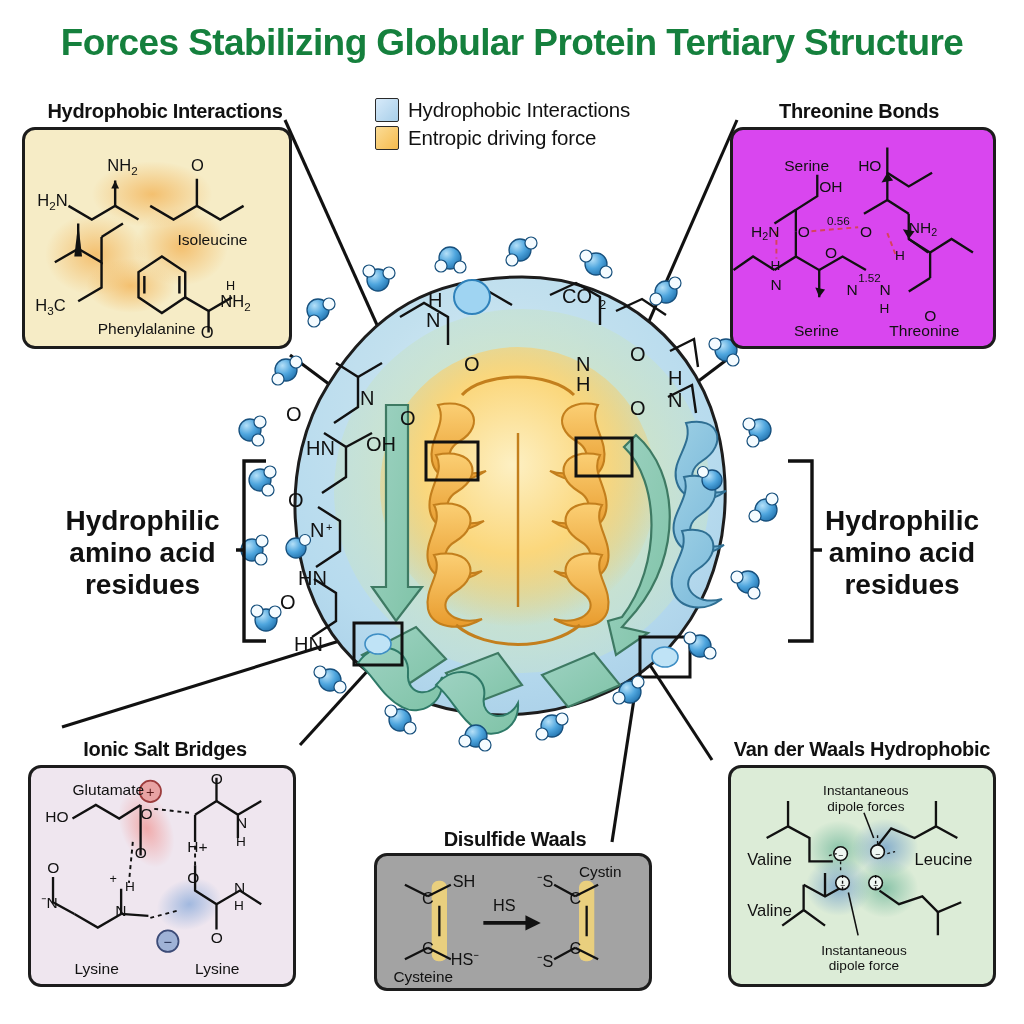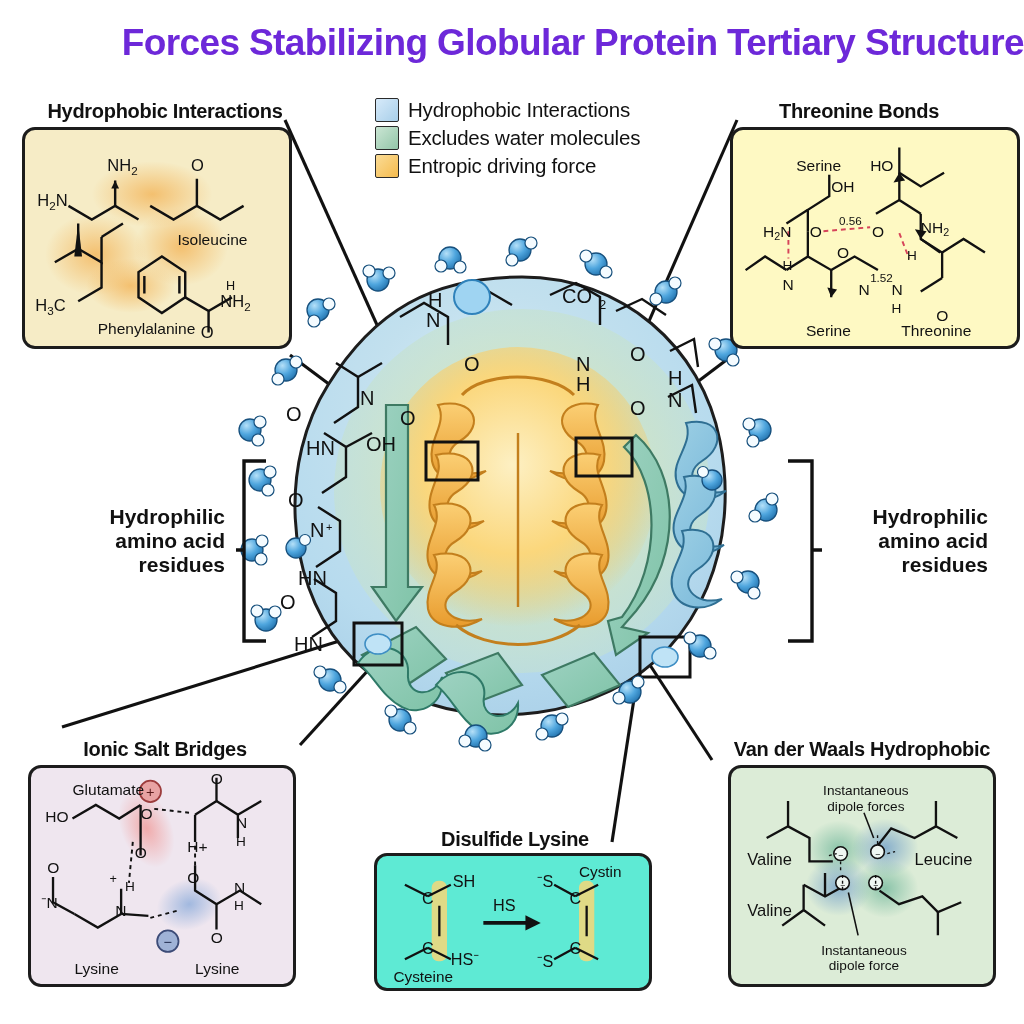--- a/index.html
+++ b/index.html
@@ -4,59 +4,55 @@
 <style>
   html,body{margin:0;padding:0;background:#ffffff;}
   body{width:1024px;height:1024px;position:relative;overflow:hidden;
        font-family:"Liberation Sans","DejaVu Sans",sans-serif;color:#111;}
   #root{position:absolute;inset:0;}
 
   .abs{position:absolute;}
 
   
   #title{
-    top:22px;left:0;width:1024px;text-align:right;
-    font-size:37px;font-weight:bold;letter-spacing:-0.6px;color:#6d28d9;
+    top:22px;left:0;width:1024px;text-align:center;
+    font-size:37px;font-weight:bold;letter-spacing:-0.6px;color:#15803d;
     white-space:nowrap;
   }
 
   
   #legend{top:98px;left:375px;width:300px;}
   .legend-row{display:flex;align-items:center;margin-bottom:4px;}
   .legend-sw{width:22px;height:22px;border:1.6px solid #2a2a2a;border-radius:2px;
              margin-right:9px;flex:0 0 auto;}
   .legend-lbl{font-size:20.5px;color:#111;letter-spacing:-0.2px;white-space:nowrap;}
 
   
   .panel-title{font-size:20px;font-weight:bold;color:#111;text-align:center;
                white-space:nowrap;letter-spacing:-0.3px;}
   .panel-box{border:3.2px solid #1c1c1c;border-radius:13px;box-sizing:border-box;
              overflow:hidden;}
 
   
-  .side-lbl{font-size:21px;font-weight:bold;line-height:1.14;text-align:right;color:#111;}
+  .side-lbl{font-size:28px;font-weight:bold;line-height:1.14;text-align:center;color:#111;}
 
   svg{display:block;}
   .conn{stroke:#111;stroke-width:3.1;fill:none;}
 </style>
 </head>
 <body>
 
 <div id="root">
 
   <div class="abs" id="title">Forces Stabilizing Globular Protein Tertiary Structure</div>
 
   <div class="abs" id="legend">
     <div class="legend-row">
       <span class="legend-sw" style="background:linear-gradient(135deg,#d7eafa,#a8cfe9);"></span>
       <span class="legend-lbl">Hydrophobic Interactions</span>
-    </div>
-    <div class="legend-row">
-      <span class="legend-sw" style="background:linear-gradient(135deg,#cbe6d4,#93c6a9);"></span>
-      <span class="legend-lbl">Excludes water molecules</span>
     </div>
     <div class="legend-row">
       <span class="legend-sw" style="background:linear-gradient(135deg,#fbdc96,#f5bb4e);"></span>
       <span class="legend-lbl">Entropic driving force</span>
     </div>
   </div>
 
   <svg class="abs" style="left:0;top:0;width:1024px;height:1024px;pointer-events:none;">
 
     <line class="conn" x1="285" y1="120" x2="430" y2="443"></line>
@@ -412,21 +408,21 @@
         <text x="10" y="186">H<tspan font-size="12" dy="4">3</tspan><tspan dy="-4">C</tspan></text>
         <text x="74" y="210" font-size="16">Phenylalanine</text>
         <text x="206" y="164" font-size="13">H</text>
         <text x="200" y="182">NH<tspan font-size="12" dy="4">2</tspan></text>
         <text x="180" y="214">O</text>
       </g>
     </svg>
   </div>
 
   <div class="abs panel-title" style="left:714px;top:100px;width:290px;">Threonine Bonds</div>
-  <div class="abs panel-box" style="left:730px;top:127px;width:290px;height:222px;background:#fef9c3;">
+  <div class="abs panel-box" style="left:730px;top:127px;width:266px;height:222px;background:#d946ef;">
     <svg style="width:100%;height:100%;" viewBox="0 0 266 222">
       <g stroke="#111" stroke-width="2.4" fill="none">
 
         <path d="M86,46 L86,68 L64,82 L64,104"></path>
         <path d="M64,82 L42,96"></path>
         <path d="M64,104 L64,130 L42,144"></path>
         <path d="M42,144 L20,130 L0,144"></path>
         <path d="M64,130 L88,144 L88,172"></path>
         <path d="M88,144 L112,130 L136,144"></path>
 
@@ -534,22 +530,22 @@
         <text x="86" y="152">N</text>
         <text x="208" y="128">N</text>
         <text x="208" y="146" font-size="14">H</text>
         <text x="184" y="180">O</text>
         <text x="44" y="212">Lysine</text>
         <text x="168" y="212">Lysine</text>
       </g>
     </svg>
   </div>
 
-  <div class="abs panel-title" style="left:400px;top:828px;width:230px;">Disulfide Lysine</div>
-  <div class="abs panel-box" style="left:374px;top:853px;width:278px;height:138px;background:#5eead4;text-decoration:underline;">
+  <div class="abs panel-title" style="left:400px;top:828px;width:230px;">Disulfide Waals</div>
+  <div class="abs panel-box" style="left:374px;top:853px;width:278px;height:138px;background:#a3a3a3;text-decoration:underline;">
     <svg style="width:100%;height:100%;" viewBox="0 0 278 138">
 
       <rect x="54" y="26" width="16" height="84" rx="7" fill="#f6d778" opacity=".85"></rect>
       <rect x="208" y="26" width="16" height="84" rx="7" fill="#f6d778" opacity=".85"></rect>
       <g stroke="#111" stroke-width="2.4" fill="none">
         <path d="M26,30 L50,42 M50,42 L74,30"></path>
         <path d="M62,52 L62,84"></path>
         <path d="M50,96 L26,108 M50,96 L74,108"></path>
         <path d="M182,30 L204,42 M204,42 L228,30"></path>
         <path d="M216,52 L216,84"></path>

